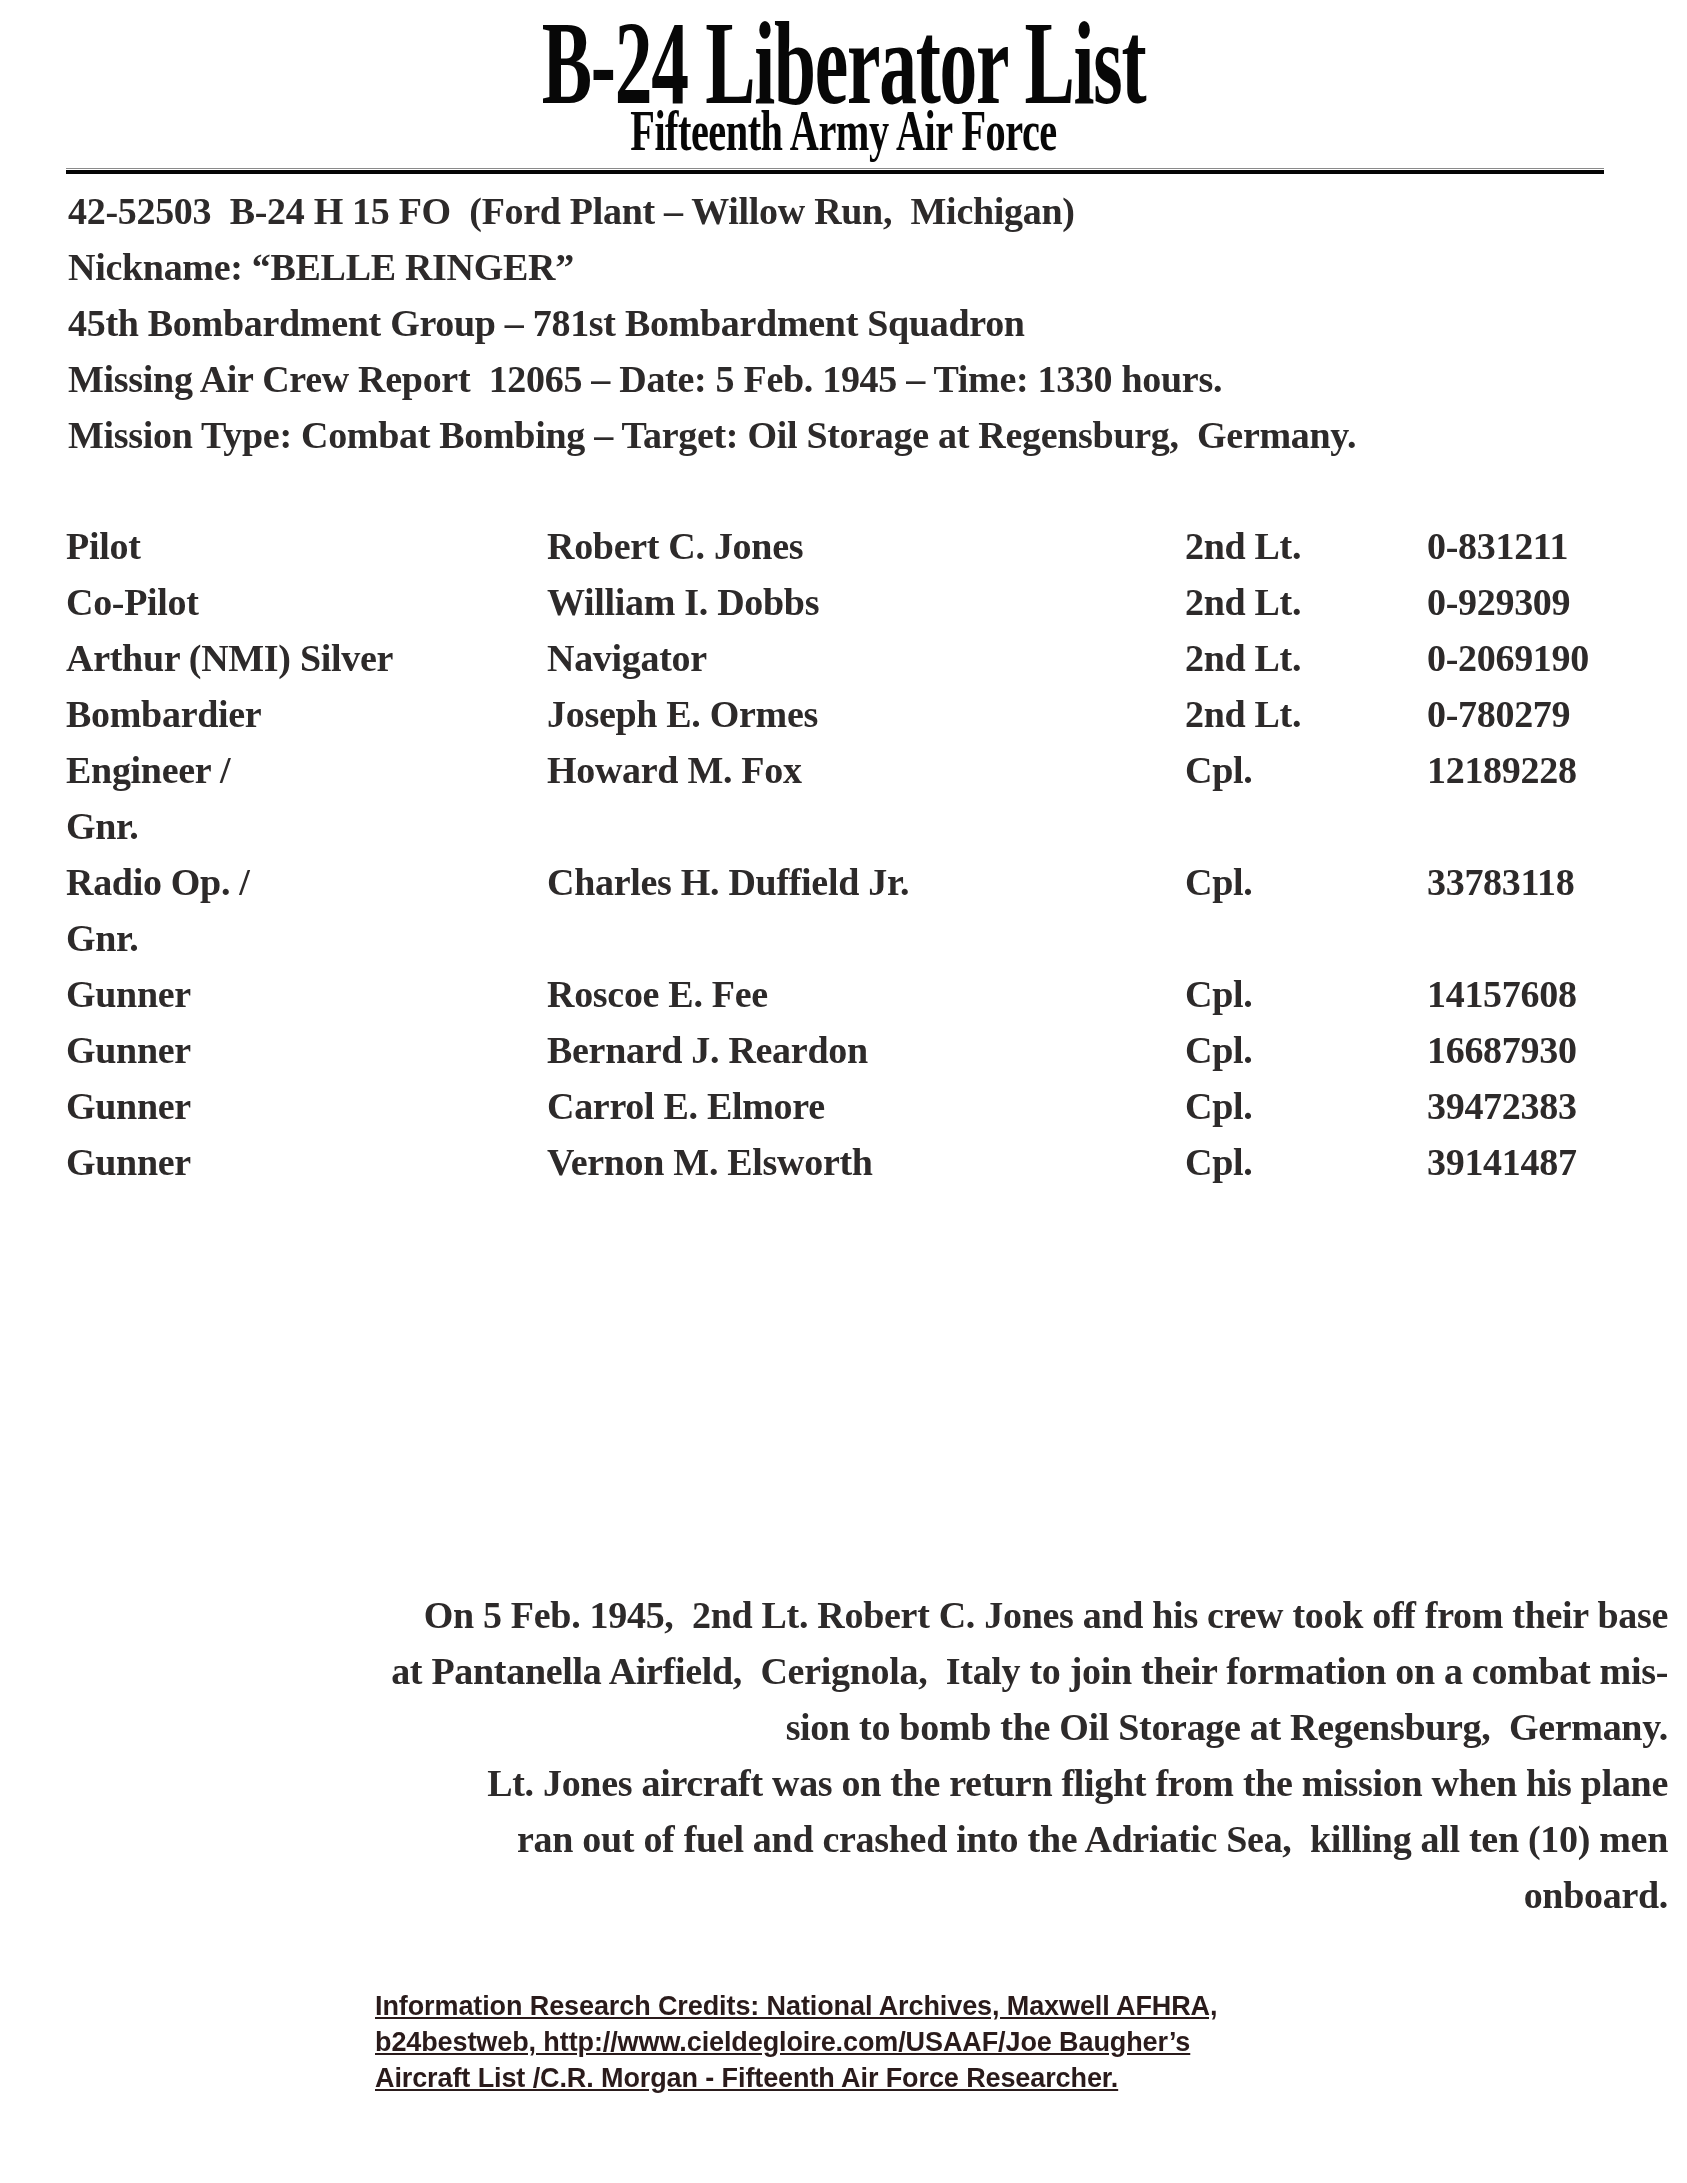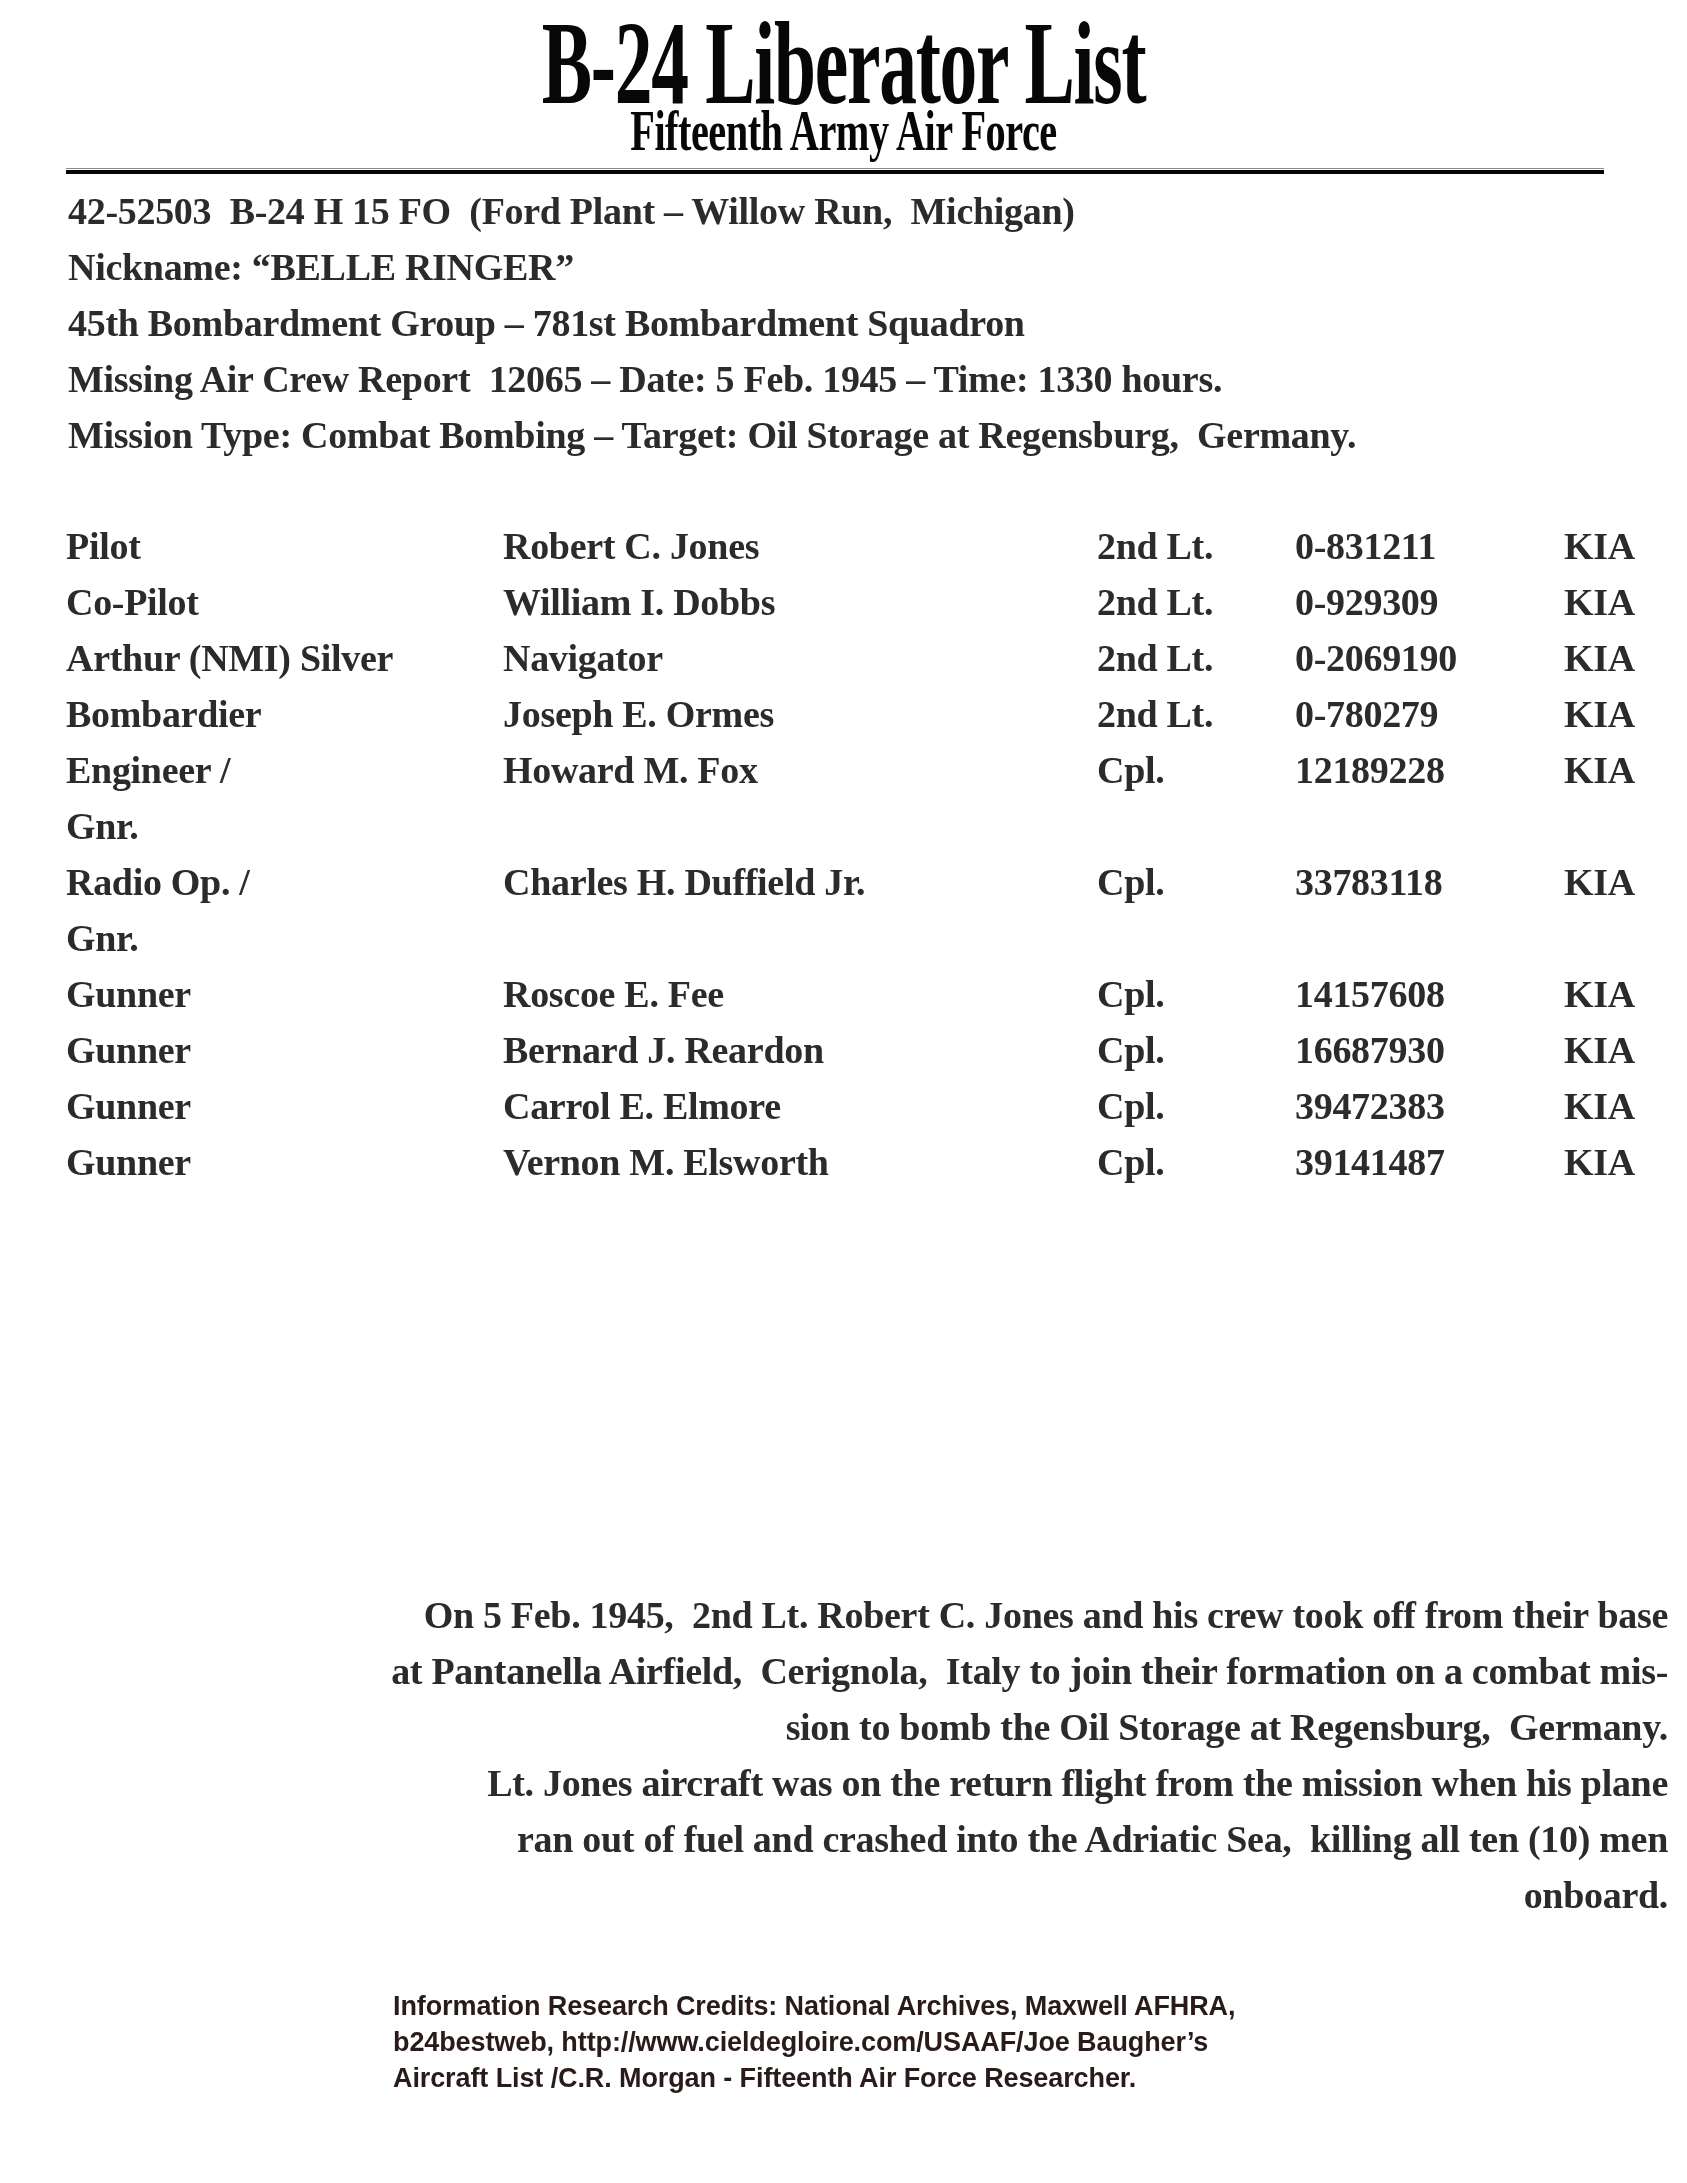--- a/index.html
+++ b/index.html
@@ -51,39 +51,41 @@
   .info .line span{white-space:pre;}
   
   .crew{
     position:absolute;left:66px;top:518px;width:1588px;
     font-size:38px;font-weight:bold;letter-spacing:-0.3px;
   }
   .crew-row{
     display:grid;
     grid-template-columns:437px 594px 198px 269px 1fr;
     align-items:start;
+    gap:44px;
   }
   .crew-row .cell{line-height:56px;}
   .crew-row .cell span{white-space:pre;}
   
   .narrative{
     position:absolute;left:54px;top:1587px;width:1614px;
     font-size:38px;line-height:56px;font-weight:bold;
     letter-spacing:-0.3px;
     text-align:right;
   }
   .narrative .line span{white-space:pre;}
   .narrative .line.indent{padding-left:38px;}
   
   .credits{
-    position:absolute;left:393px;top:1988px;
+    position:absolute;left:375px;top:1988px;
     font-family:"Liberation Sans", sans-serif;
     font-size:27px;line-height:36px;font-weight:bold;
     color:var(--credits-text);
     letter-spacing:-0.1px;
+    text-decoration:underline;
   }
   .credits .line span{white-space:pre;}
 </style>
 </head>
 <body>
 
 <div class="page">
 
   <div class="masthead">
     <h1 class="title">B-24 Liberator List</h1>

